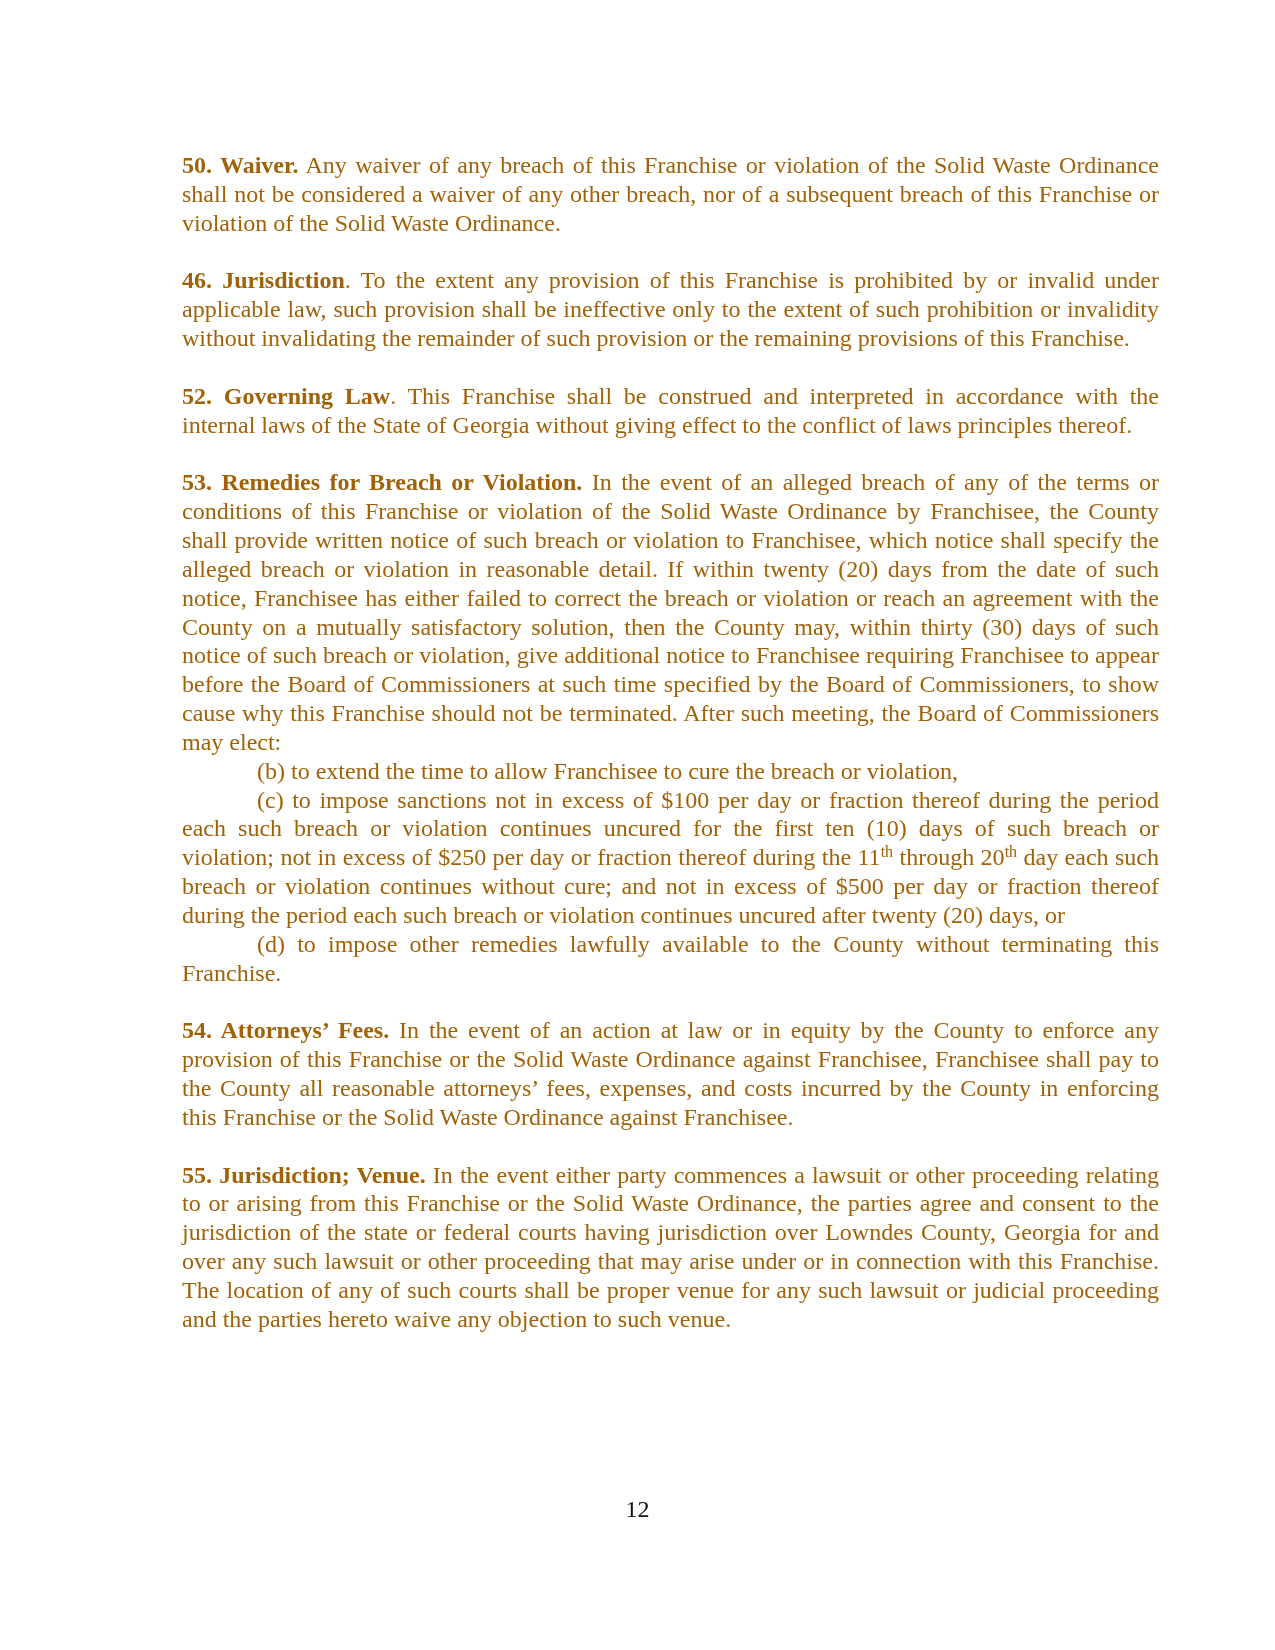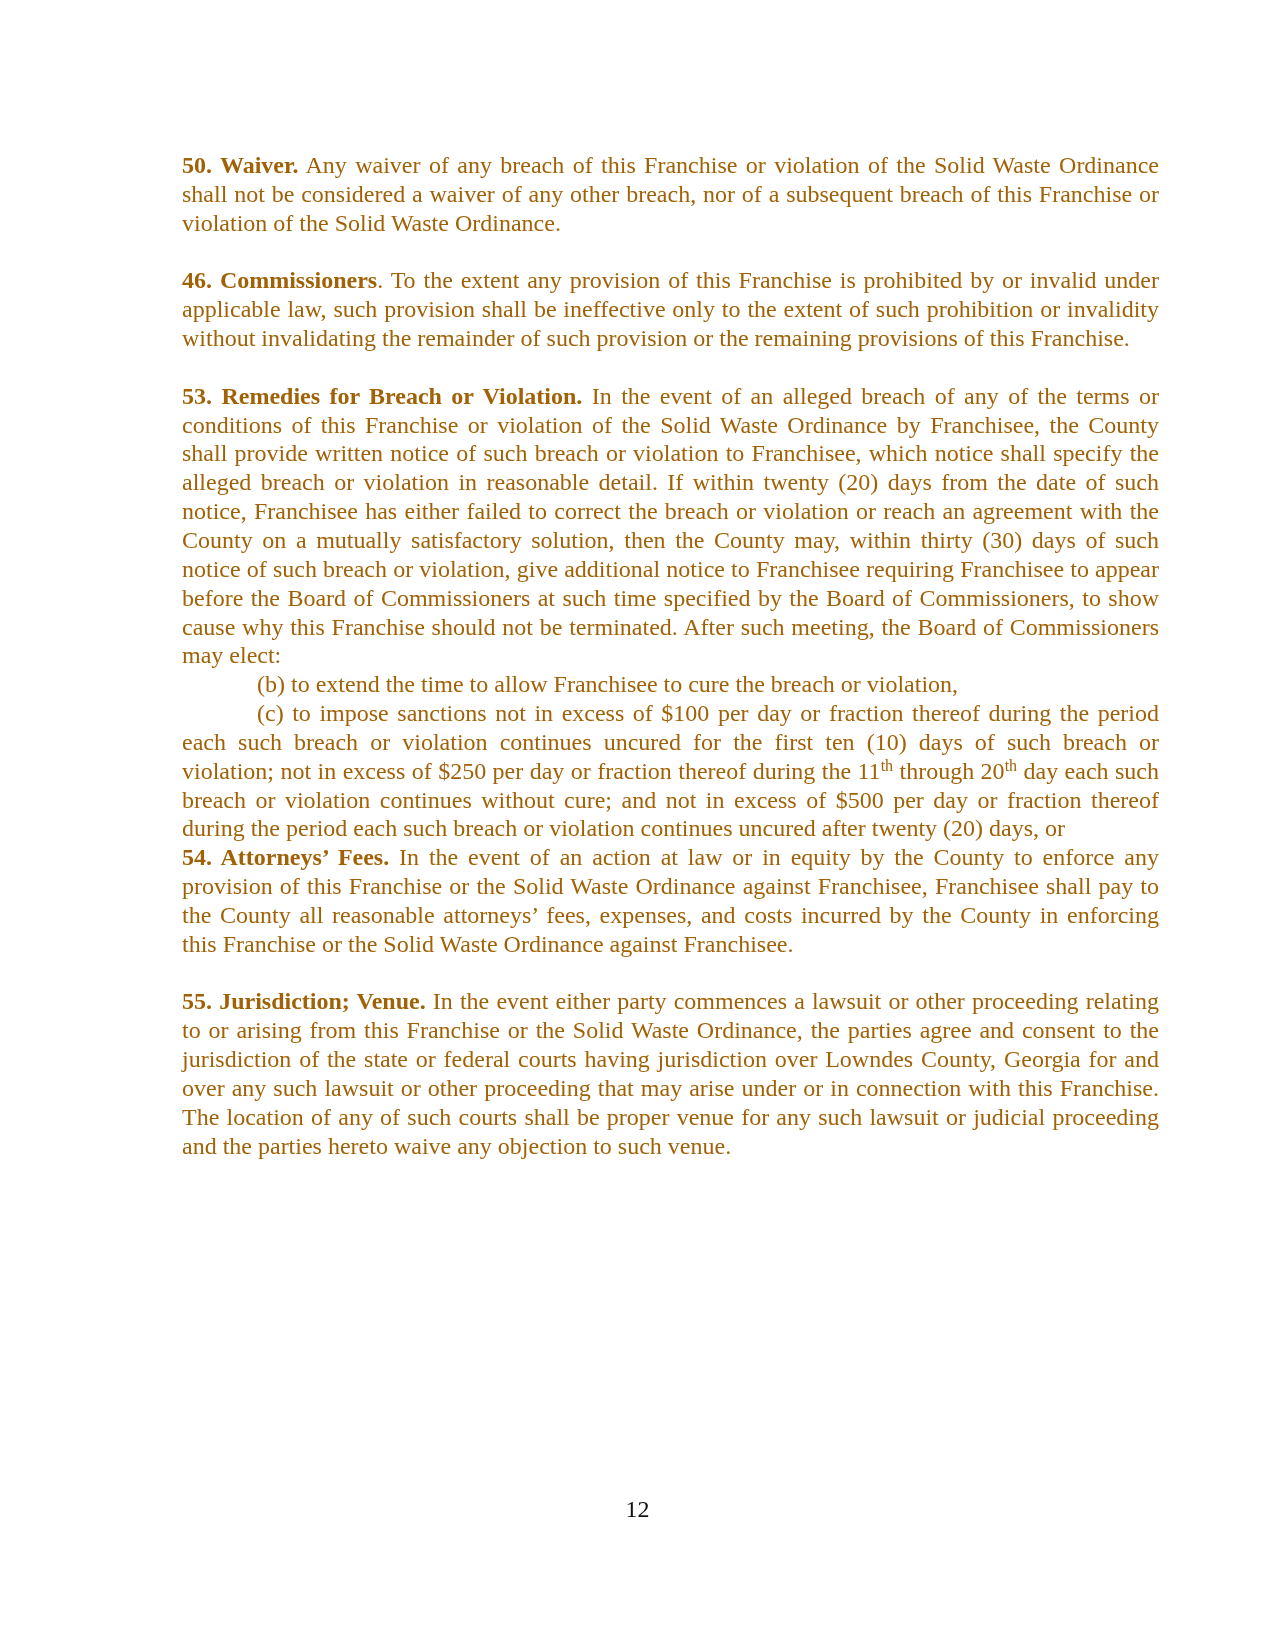--- a/index.html
+++ b/index.html
@@ -42,26 +42,28 @@
     color: #111111;
   }
 </style>
 </head>
 <body>
 
 <div class="page">
 
   <p class="para"><b><span>50.</span> <span>Waiver.</span></b> <span>Any waiver of any breach of this Franchise or violation of the Solid Waste Ordinance shall not be considered a waiver of any other breach, nor of a subsequent breach of this Franchise or violation of the Solid Waste Ordinance.</span></p>
 
-  <p class="para"><b><span>46.</span> <span>Commissioners</span></b><span>. To the extent any provision of this Franchise is prohibited by or invalid under applicable law, such provision shall be ineffective only to the extent of such prohibition or invalidity without invalidating the remainder of such provision or the remaining provisions of this Franchise.</span></p>
+  <p class="para"><b><span>46.</span> <span>Jurisdiction</span></b><span>. To the extent any provision of this Franchise is prohibited by or invalid under applicable law, such provision shall be ineffective only to the extent of such prohibition or invalidity without invalidating the remainder of such provision or the remaining provisions of this Franchise.</span></p>
 
+  <p class="para"><b><span>52.</span> <span>Governing Law</span></b><span>. This Franchise shall be construed and interpreted in accordance with the internal laws of the State of Georgia without giving effect to the conflict of laws principles thereof.</span></p>
 
   <p class="para tight"><b><span>53.</span> <span>Remedies for Breach or Violation.</span></b> <span>In the event of an alleged breach of any of the terms or conditions of this Franchise or violation of the Solid Waste Ordinance by Franchisee, the County shall provide written notice of such breach or violation to Franchisee, which notice shall specify the alleged breach or violation in reasonable detail. If within twenty (20) days from the date of such notice, Franchisee has either failed to correct the breach or violation or reach an agreement with the County on a mutually satisfactory solution, then the County may, within thirty (30) days of such notice of such breach or violation, give additional notice to Franchisee requiring Franchisee to appear before the Board of Commissioners at such time specified by the Board of Commissioners, to show cause why this Franchise should not be terminated. After such meeting, the Board of Commissioners may elect:</span></p>
   <p class="item">(b) to extend the time to allow Franchisee to cure the breach or violation,</p>
   <p class="item"><span>(c) to impose sanctions not in excess of $100 per day or fraction thereof during the period each such breach or violation continues uncured for the first ten (10) days of such breach or violation; not in excess of $250 per day or fraction thereof during the 11</span><sup>th</sup><span> through 20</span><sup>th</sup><span> day each such breach or violation continues without cure; and not in excess of $500 per day or fraction thereof during the period each such breach or violation continues uncured after twenty (20) days, or</span></p>
+  <p class="item last">(d) to impose other remedies lawfully available to the County without terminating this Franchise.</p>
 
   <p class="para"><b><span>54.</span> <span>Attorneys’ Fees.</span></b> <span>In the event of an action at law or in equity by the County to enforce any provision of this Franchise or the Solid Waste Ordinance against Franchisee, Franchisee shall pay to the County all reasonable attorneys’ fees, expenses, and costs incurred by the County in enforcing this Franchise or the Solid Waste Ordinance against Franchisee.</span></p>
 
   <p class="para tight"><b><span>55.</span> <span>Jurisdiction; Venue.</span></b> <span>In the event either party commences a lawsuit or other proceeding relating to or arising from this Franchise or the Solid Waste Ordinance, the parties agree and consent to the jurisdiction of the state or federal courts having jurisdiction over Lowndes County, Georgia for and over any such lawsuit or other proceeding that may arise under or in connection with this Franchise. The location of any of such courts shall be proper venue for any such lawsuit or judicial proceeding and the parties hereto waive any objection to such venue.</span></p>
 
 </div>
 
 <div class="page-number">12</div>
 
 </body></html>

